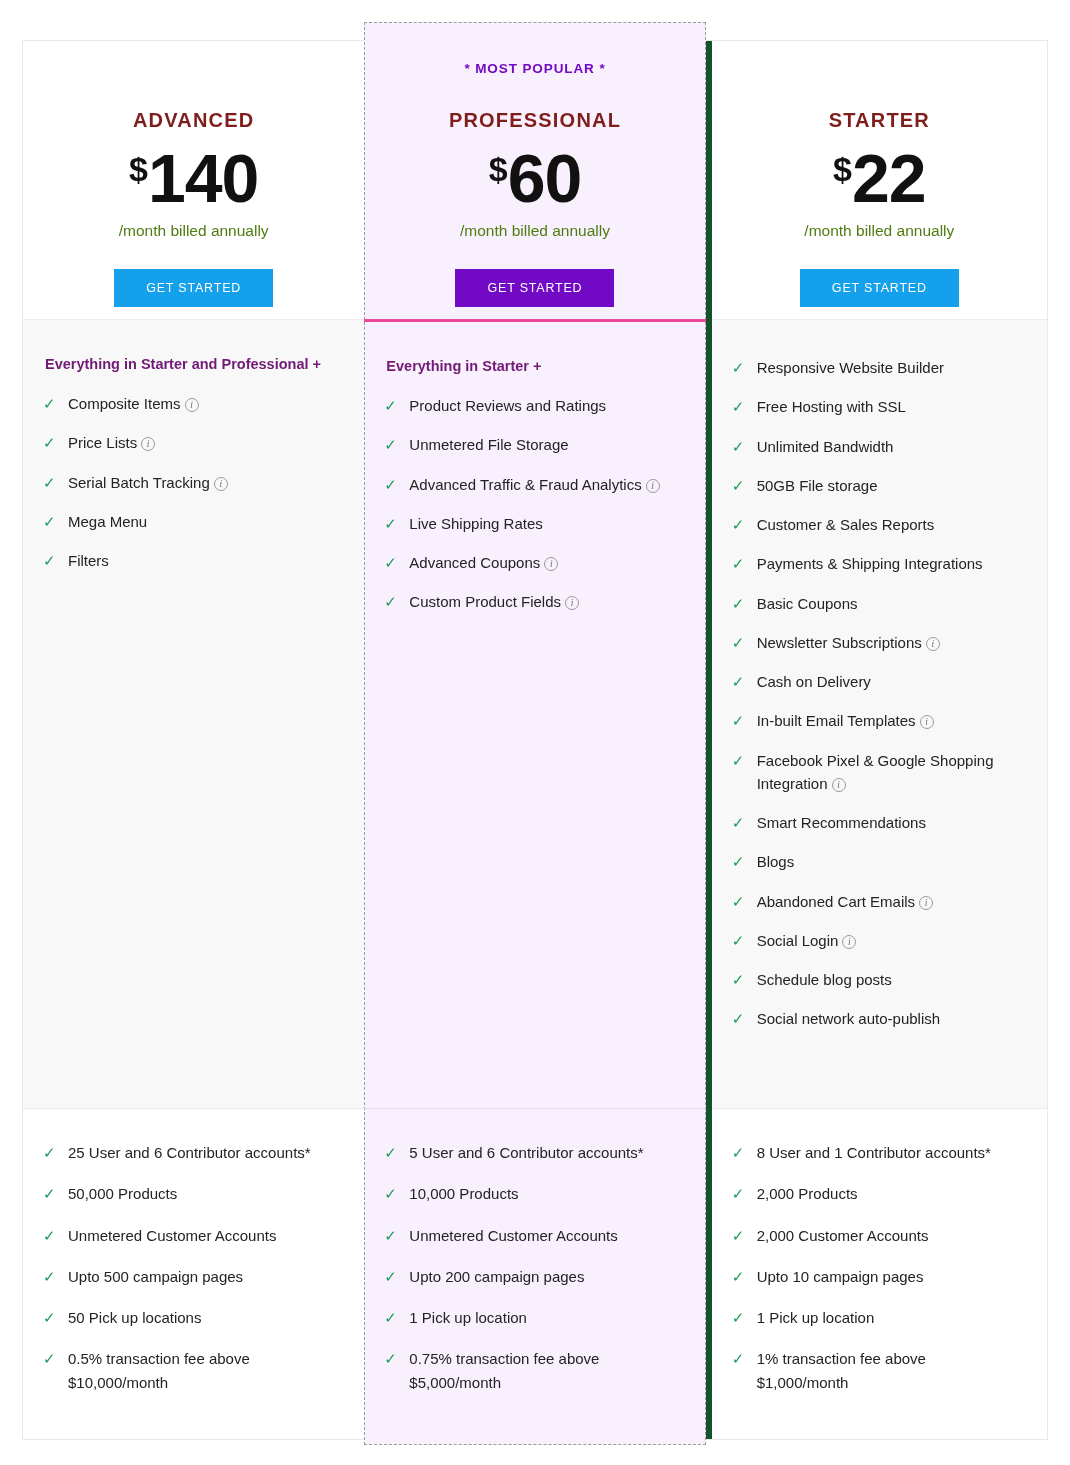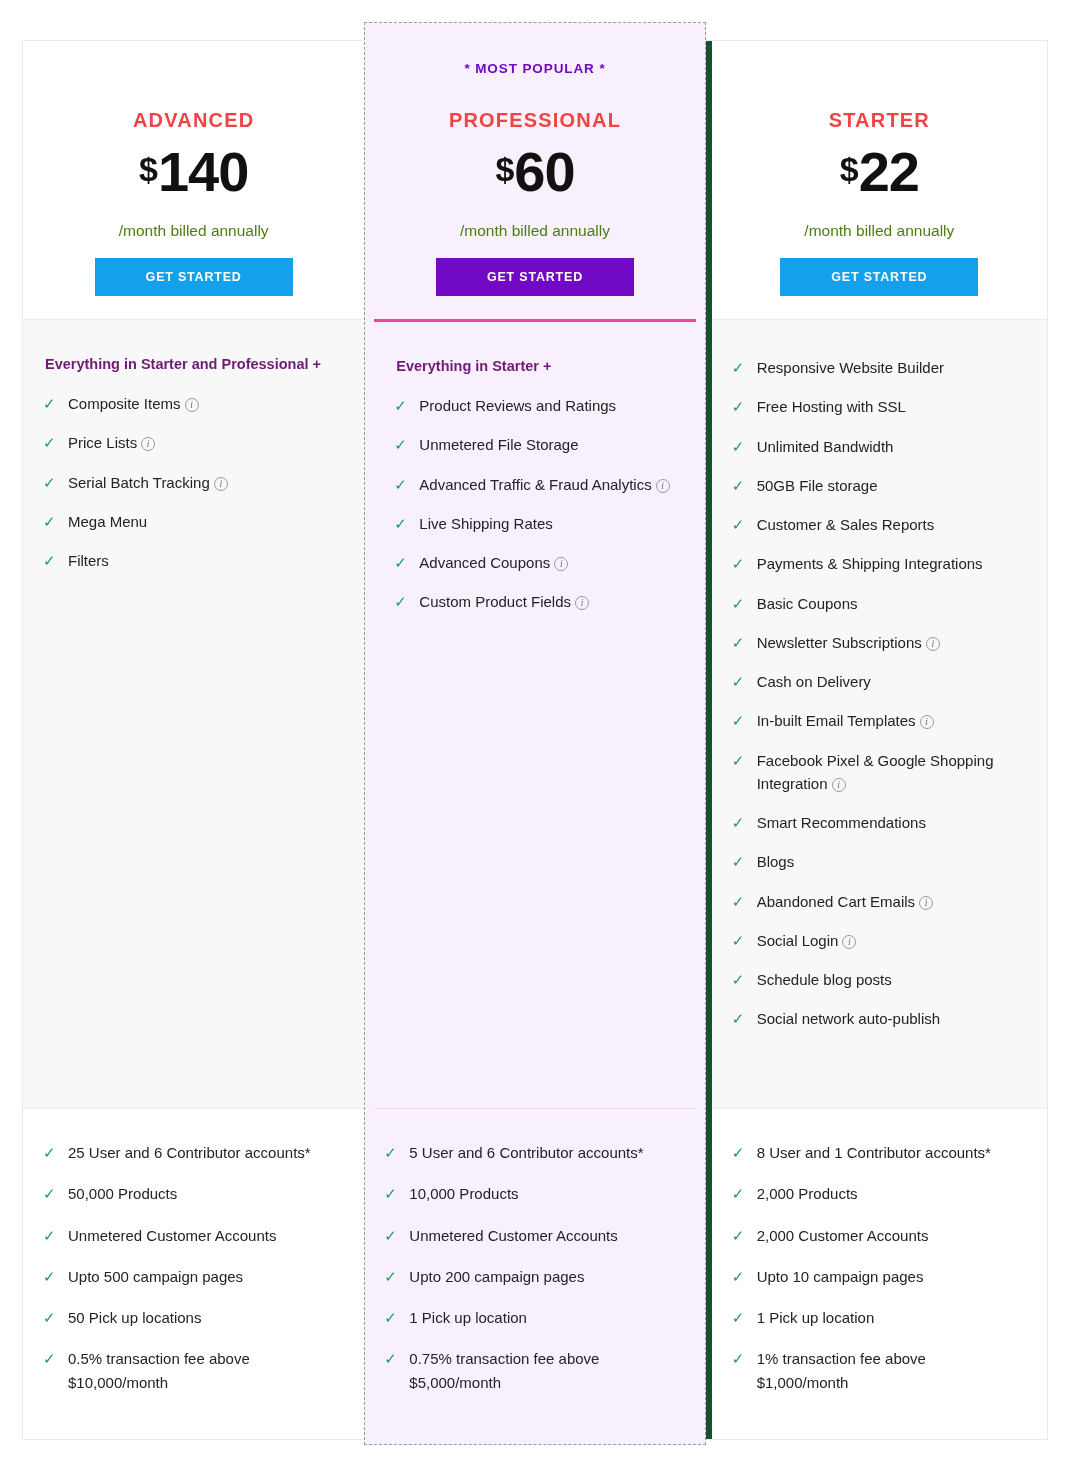--- a/index.html
+++ b/index.html
@@ -34,21 +34,21 @@
   
   .plan-col {
     width: 342px;
     display: flex;
     flex-direction: column;
     position: relative;
     background: #ffffff;
   }
   .plan-col.divider-left { border-left: 6px solid #14532d; }
   .plan-col.featured { background: transparent; border-left: none; }
-  .plan-col.featured.divider-left { border-left: none; align-items: center; }
+  .plan-col.featured.divider-left { border-left: none; }
 
   
   .featured-frame {
     position: absolute;
     left: 364px;
     top: 22px;
     width: 342px;
     height: 1423px;
     border: 1px dashed #9b9b9b;
     background: #f9f0fd;
@@ -74,57 +74,57 @@
     color: #7209c4;
     margin-top: 20px;
     height: 18px;
   }
   .popular-spacer { height: 18px; margin-top: 20px; }
 
   .plan-name {
     font-size: 20px;
     font-weight: bold;
     letter-spacing: 1.2px;
-    color: #ef4444;
+    color: #7f1d1d;
     margin-top: 30px;
   }
   .plan-price {
     margin-top: 12px;
     color: #111111;
     line-height: 1;
     display: flex;
     align-items: flex-start;
     justify-content: center;
     height: 66px;
   }
   .currency {
     font-size: 34px;
     font-weight: bold;
     line-height: 1;
     padding-top: 8px;
   }
   .amount {
-    font-size: 56px;
+    font-size: 68px;
     font-weight: bold;
     letter-spacing: -1px;
     line-height: 1;
   }
   .plan-period {
     font-size: 15.5px;
     color: #4d7c0f;
     margin-top: 12px;
   }
   .cta-button {
-    margin-top: 18px;
-    width: 198px;
+    margin-top: 29px;
+    width: 159px;
     height: 38px;
     background: #14a0eb;
     color: #ffffff;
     font-size: 12.5px;
-    font-weight: bold;
+    font-weight: normal;
     letter-spacing: 0.8px;
     border: none;
     cursor: pointer;
     display: flex;
     align-items: center;
     justify-content: center;
     font-family: "Liberation Sans", sans-serif;
   }
   .cta-button.purple { background: #7209c4; }
 

